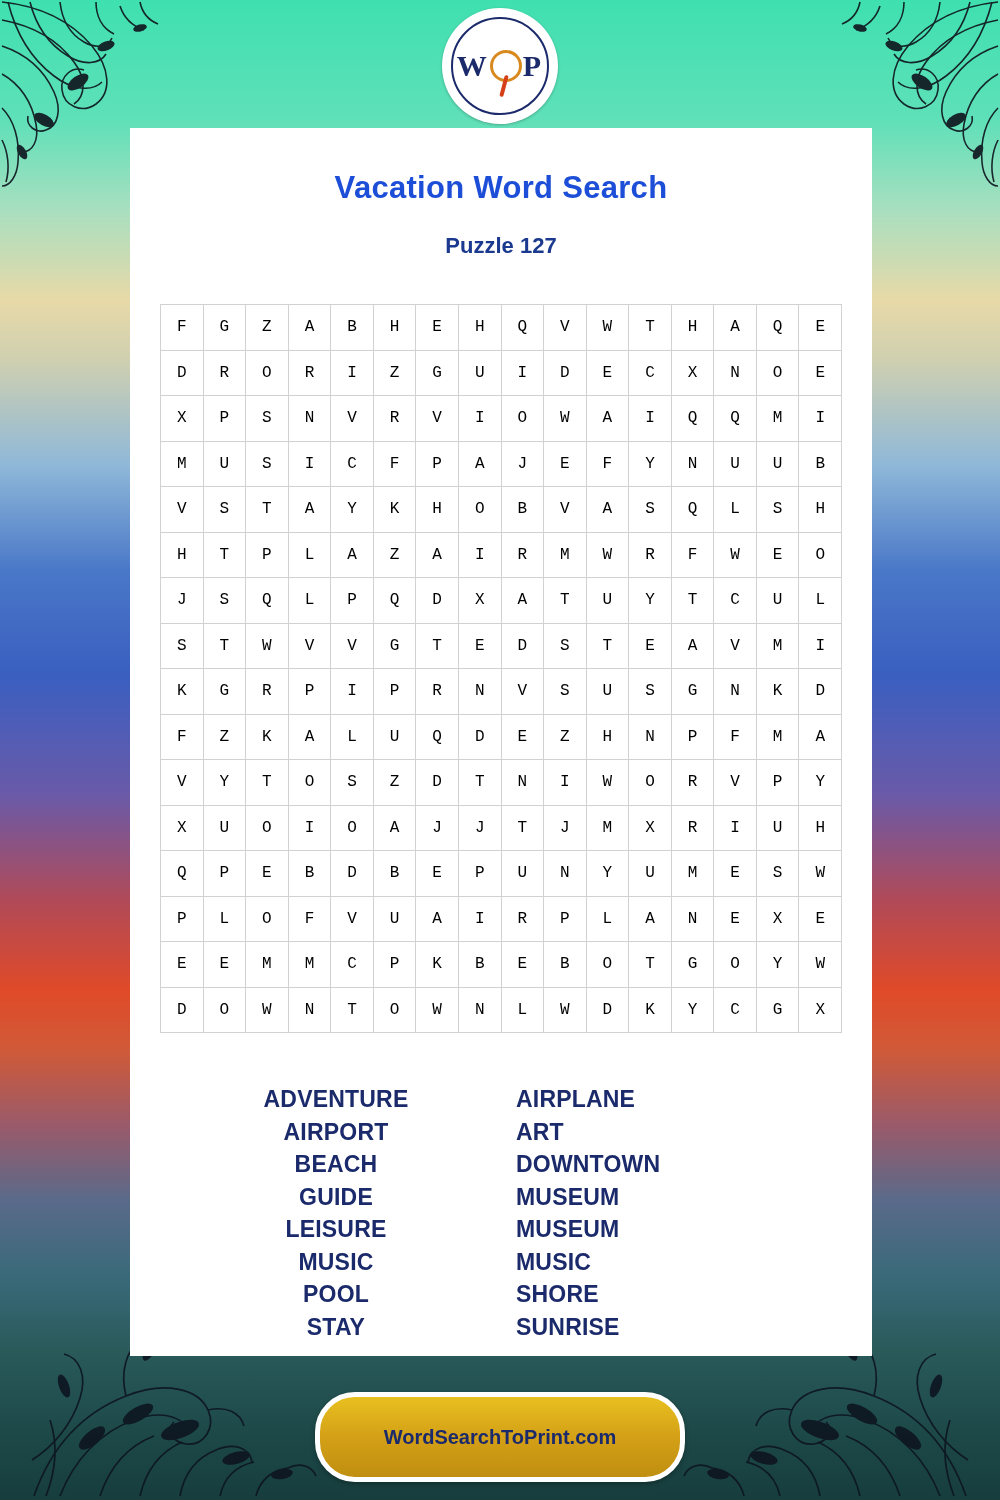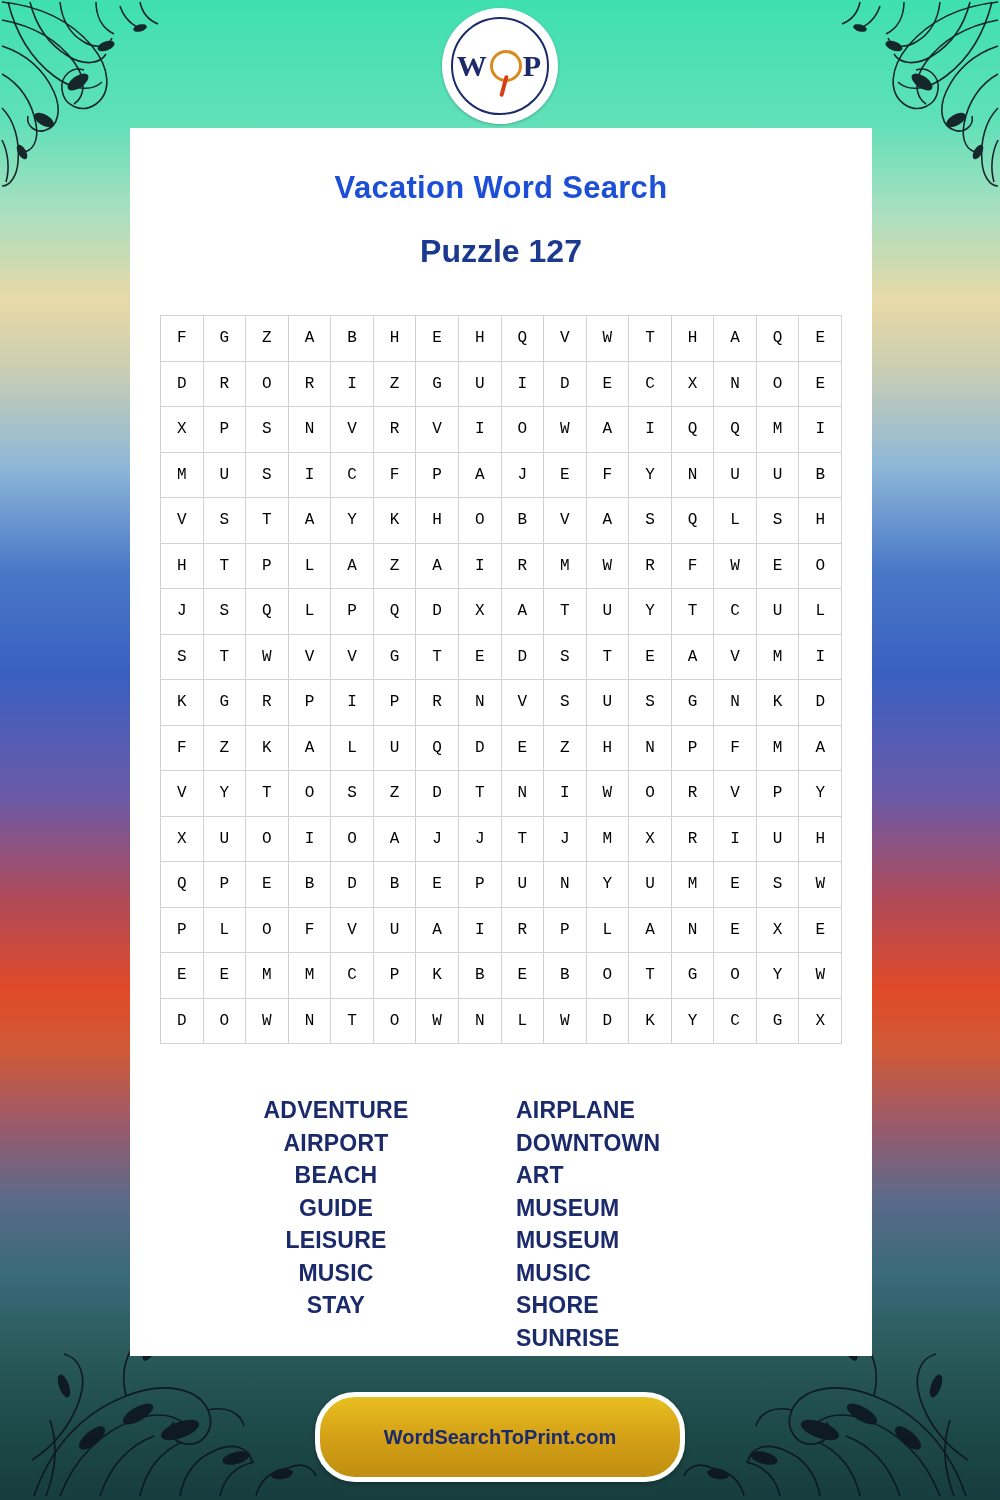--- a/index.html
+++ b/index.html
@@ -131,21 +131,21 @@
     text-align: center;
     color: #1d4ed8;
     font-size: 31px;
     font-weight: bold;
     margin-top: 42px;
     letter-spacing: 0.3px;
   }
   .subtitle {
     text-align: center;
     color: #1b3a8f;
-    font-size: 32px;
+    font-size: 22px;
     font-weight: bold;
     margin-top: 27px;
   }
 
   
   .grid-wrap {
     margin: 45px auto 0 auto;
     width: 682px;
   }
   table.grid {
@@ -624,26 +624,27 @@
     </div>
 
     <div class="words">
       <div class="word-col left" id="words-left">
           <div class="word-item">ADVENTURE</div>
           <div class="word-item">AIRPORT</div>
           <div class="word-item">BEACH</div>
           <div class="word-item">GUIDE</div>
           <div class="word-item">LEISURE</div>
           <div class="word-item">MUSIC</div>
+          <div class="word-item">POOL</div>
           <div class="word-item">STAY</div>
         </div>
       <div class="word-col right" id="words-right">
           <div class="word-item">AIRPLANE</div>
+          <div class="word-item">ART</div>
           <div class="word-item">DOWNTOWN</div>
-          <div class="word-item">ART</div>
           <div class="word-item">MUSEUM</div>
           <div class="word-item">MUSEUM</div>
           <div class="word-item">MUSIC</div>
           <div class="word-item">SHORE</div>
           <div class="word-item">SUNRISE</div>
         </div>
     </div>
 
   </div>
 

